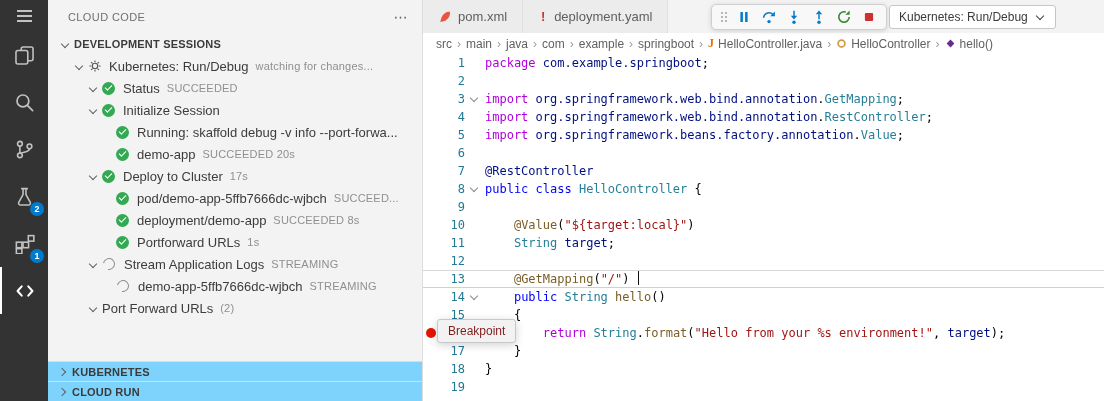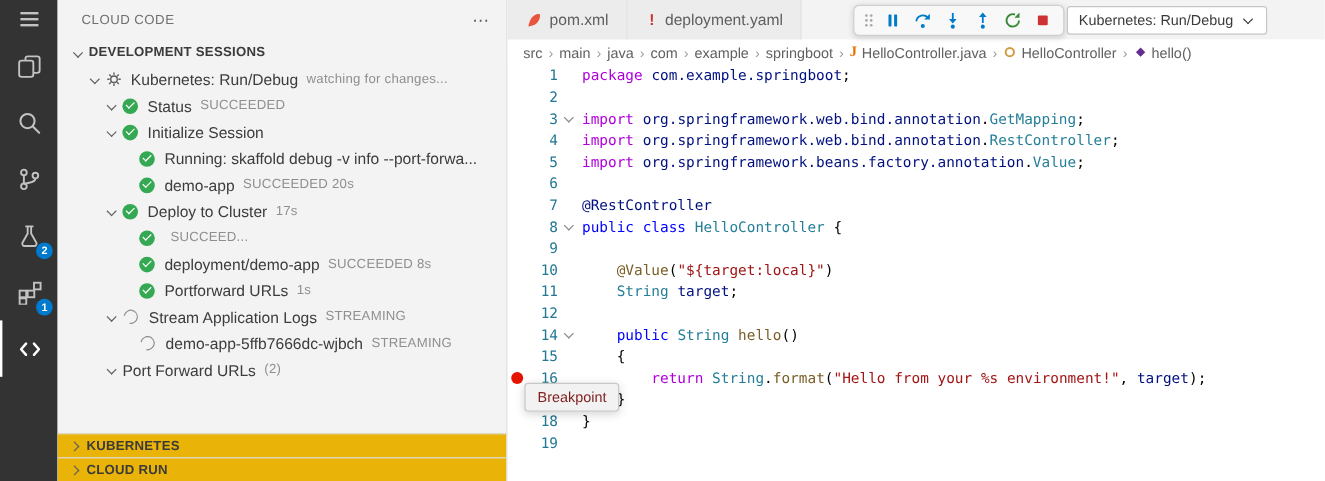--- a/index.html
+++ b/index.html
@@ -26,21 +26,21 @@
   .chev{width:14px;height:14px;flex:none;position:relative;}
   .chev-down::before{content:"";position:absolute;left:4px;top:3.5px;width:5px;height:5px;border-right:1.3px solid #616161;border-bottom:1.3px solid #616161;transform:rotate(45deg);}
   .chev-right::before{content:"";position:absolute;left:3px;top:4px;width:5px;height:5px;border-right:1.3px solid #616161;border-bottom:1.3px solid #616161;transform:rotate(-45deg);}
   .ic{width:15px;height:15px;margin:0 5px 0 1px;flex:none;position:relative;display:flex;align-items:center;justify-content:center;}
   .ic-check{width:13px;height:13px;margin:0 6px 0 2px;border-radius:50%;background:var(--success-green);}
   .ic-check::after{content:"";position:absolute;left:3.4px;top:3.8px;width:5.6px;height:2.8px;border-left:1.6px solid #fff;border-bottom:1.6px solid #fff;transform:rotate(-45deg);}
   .ic-spin{width:10px;height:10px;margin:0 7px 0 3px;border:1.6px solid #8f8f8f;border-radius:50%;border-left-color:transparent;transform:rotate(-35deg);}
   .tlabel{margin-left:2px;}
   .tdetail{margin-left:7px;font-size:11px;color:#8f8f8f;letter-spacing:.2px;}
   .sections{flex:none;}
-  .secrow{height:19px;display:flex;align-items:center;border-top:1px solid #dcdcdc;padding-left:8px;background:#eab308;}
+  .secrow{height:19px;display:flex;align-items:center;border-top:1px solid #dcdcdc;padding-left:8px;background:#7dd3fc;}
   .seclabel{font-size:11px;font-weight:bold;color:#3b3b3b;letter-spacing:.2px;margin-left:2px;}
 
   
   .editor{flex:1;display:flex;flex-direction:column;background:#fff;position:relative;min-width:0;}
   .tabbar{height:33px;flex:none;background:#f3f3f3;display:flex;align-items:stretch;}
   .tab{display:flex;align-items:center;gap:6px;padding:0 15px;background:#ececec;border-right:1px solid #e1e1e1;font-size:13px;color:#5f5f5f;}
   .tabicon{display:flex;align-items:center;}
   .tabicon.warn{color:var(--debug-red);font-weight:bold;font-size:13px;width:10px;justify-content:center;}
   .breadcrumbs{height:21px;flex:none;background:#fff;display:flex;align-items:center;padding-left:13px;font-size:12px;color:#616161;white-space:nowrap;overflow:hidden;}
   .bsep{margin:0 5px;color:#9d9d9d;}
@@ -184,20 +184,21 @@
         </div>
         <div class="trow" style="padding-left: 38px;">
           <span class="chev chev-down"></span>
           <span class="ic ic-check"></span>
           <span class="tlabel">Deploy to Cluster</span>
           <span class="tdetail">17s</span>
         </div>
         <div class="trow" style="padding-left: 52px;">
           <span class="chev"></span>
           <span class="ic ic-check"></span>
+          <span class="tlabel">pod/demo-app-5ffb7666dc-wjbch</span>
           <span class="tdetail">SUCCEED...</span>
         </div>
         <div class="trow" style="padding-left: 52px;">
           <span class="chev"></span>
           <span class="ic ic-check"></span>
           <span class="tlabel">deployment/demo-app</span>
           <span class="tdetail">SUCCEEDED 8s</span>
         </div>
         <div class="trow" style="padding-left: 52px;">
           <span class="chev"></span>
@@ -426,20 +427,26 @@
             <span class="lnum">11</span>
             <span class="foldcol"></span>
             <span class="ltext"><span class="tok-pl">    </span><span class="tok-ty">String</span><span class="tok-pl"> </span><span class="tok-nv">target</span><span class="tok-pl">;</span></span>
           </div>
           <div class="cl">
             <span class="glyph"></span>
             <span class="lnum">12</span>
             <span class="foldcol"></span>
             <span class="ltext"></span>
           </div>
+          <div class="cl current">
+            <span class="glyph"></span>
+            <span class="lnum">13</span>
+            <span class="foldcol"></span>
+            <span class="ltext"><span class="tok-pl">    </span><span class="tok-fn">@GetMapping</span><span class="tok-pl">(</span><span class="tok-st">"/"</span><span class="tok-pl">) </span><span class="cursor"></span></span>
+          </div>
           <div class="cl">
             <span class="glyph"></span>
             <span class="lnum">14</span>
             <span class="foldcol hasfold"></span>
             <span class="ltext"><span class="tok-pl">    </span><span class="tok-kb">public</span><span class="tok-pl"> </span><span class="tok-ty">String</span><span class="tok-pl"> </span><span class="tok-fn">hello</span><span class="tok-pl">()</span></span>
           </div>
           <div class="cl">
             <span class="glyph"></span>
             <span class="lnum">15</span>
             <span class="foldcol"></span>

